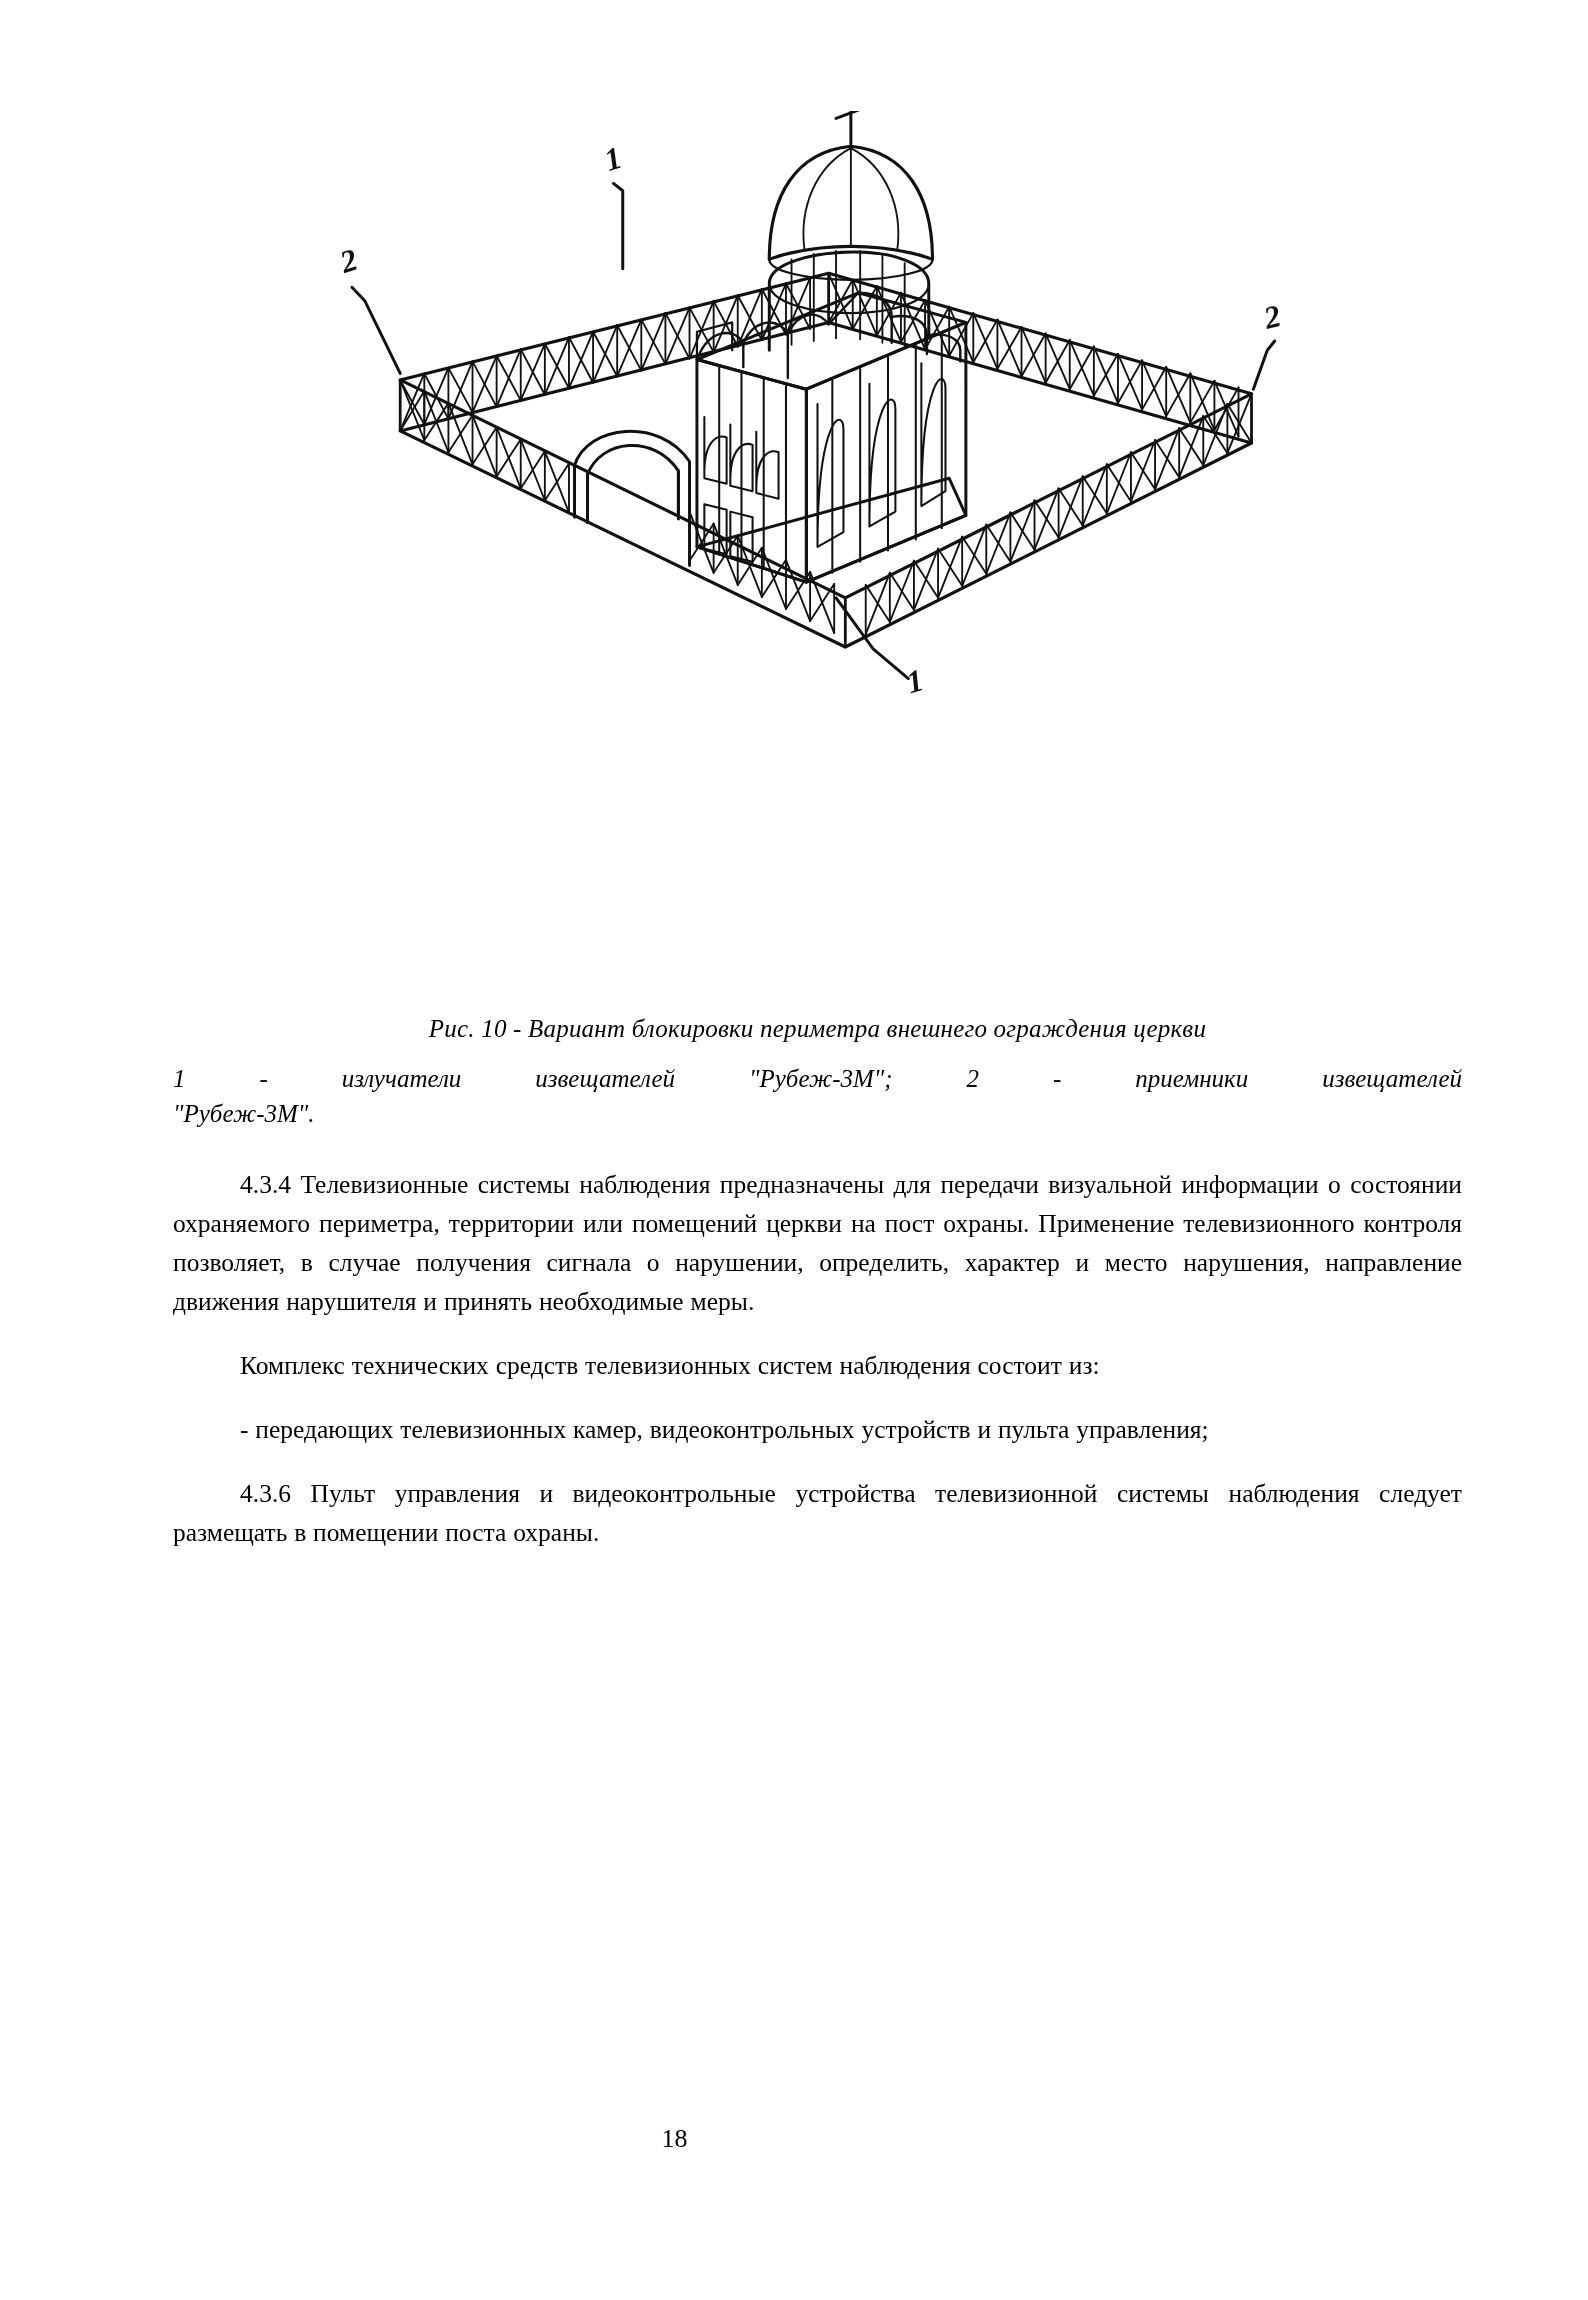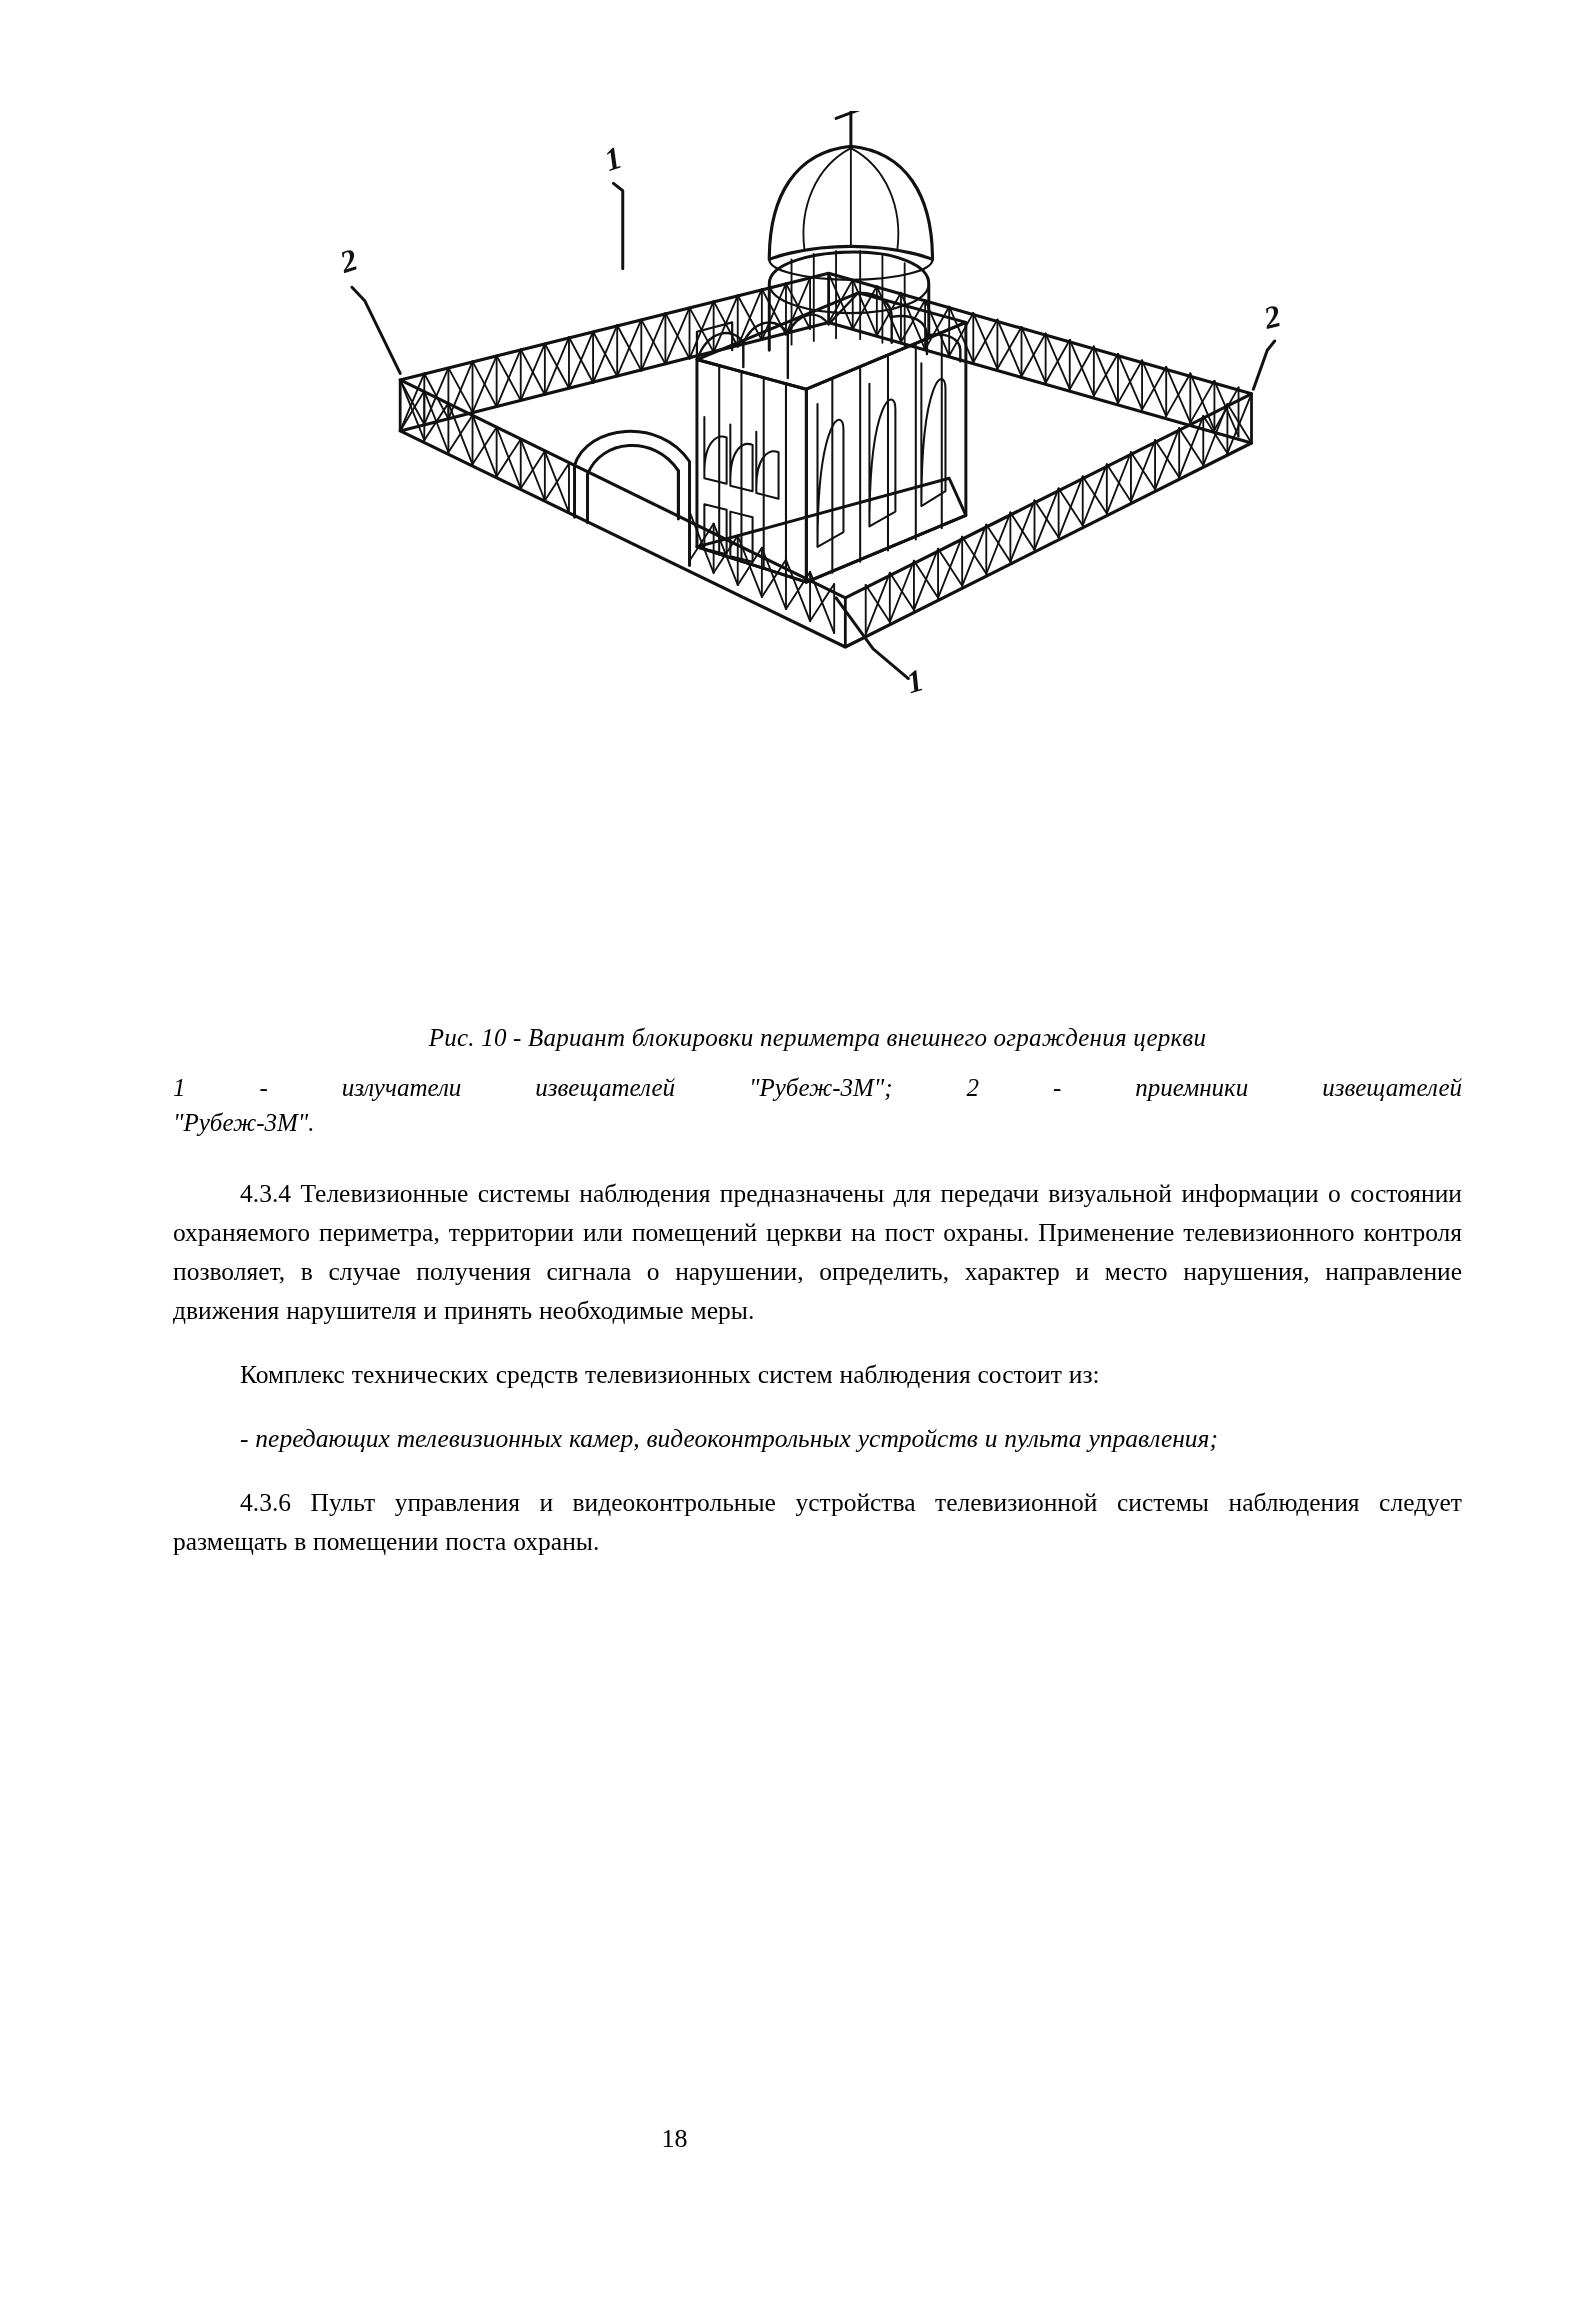--- a/index.html
+++ b/index.html
@@ -39,21 +39,21 @@
     display: block;
     margin: 0 auto;
   }
 
   
   .fig-caption {
     text-align: center;
     font-style: italic;
     font-size: 25px;
     line-height: 1.35;
-    margin-top: 20px;
+    margin-top: 11px;
     letter-spacing: 0.2px;
   }
   .fig-legend {
     font-style: italic;
     font-size: 25px;
     line-height: 1.38;
     text-align: justify;
     text-align-last: justify;
     margin-top: 16.7px;
   }
@@ -68,21 +68,20 @@
     text-align: justify;
     text-indent: 67px;
     margin-top: 35px;
     word-spacing: 0.5px;
   }
   .para.tight {
     margin-top: 0;
   }
   .para.dash {
     text-indent: 67px;
-    font-style: italic;
   }
 
   
   .page-number {
     position: absolute;
     left: 0;
     top: 2124px;
     width: 1349px;
     text-align: center;
     font-size: 26px;

